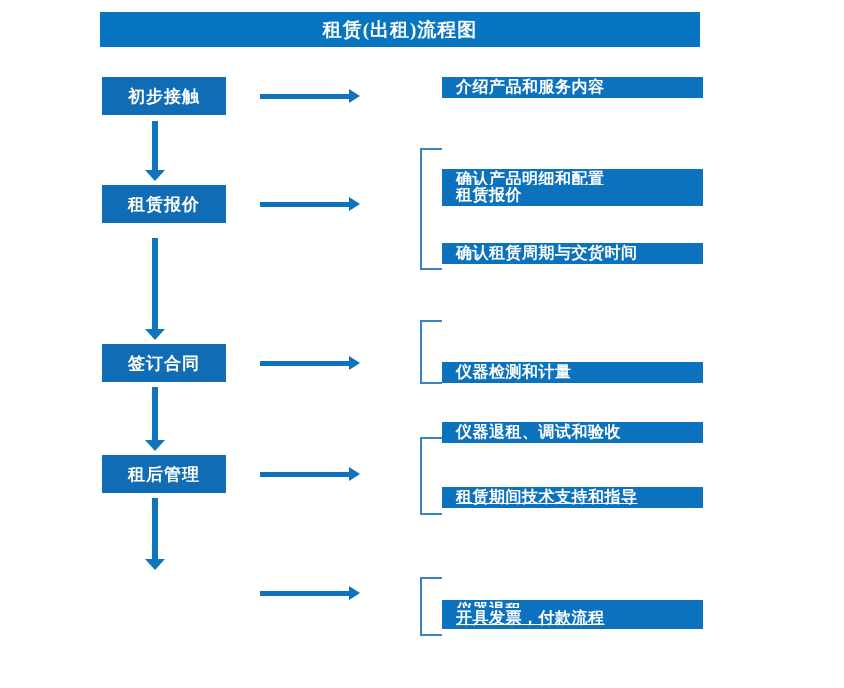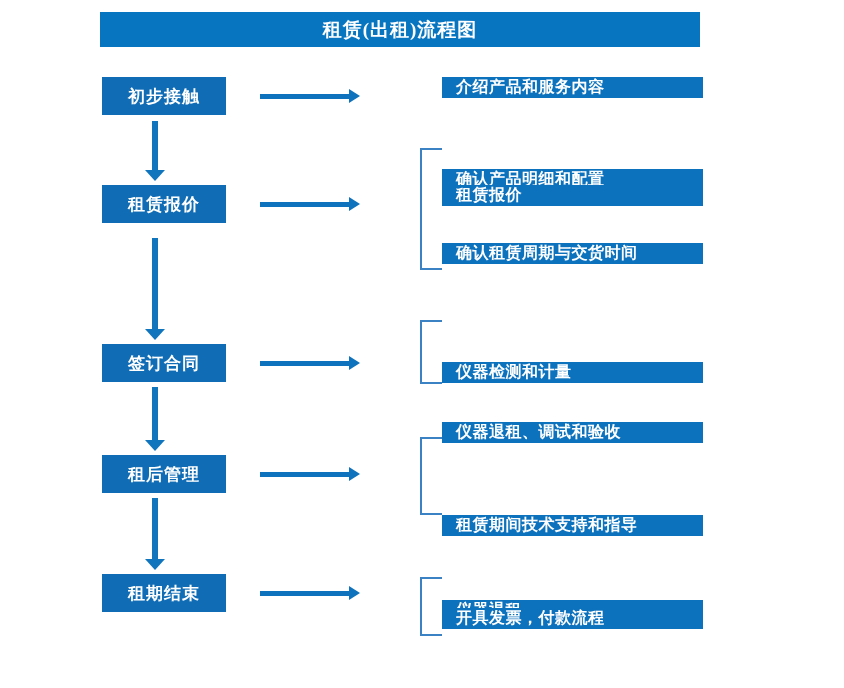--- a/index.html
+++ b/index.html
@@ -129,21 +129,20 @@
 <body>
 
 <div id="canvas">
 
   <div class="title-bar">租赁(出租)流程图</div>
 
   <div class="stage-box" style="top:77px;">初步接触</div>
   <div class="stage-box" style="top:185px;">租赁报价</div>
   <div class="stage-box" style="top:344px;">签订合同</div>
   <div class="stage-box" style="top:455px;">租后管理</div>
-  <div class="stage-box" style="top:574px;">租期结束</div>
 
   <div class="v-arrow" style="left:145px; top:121px; height:60px;">
     <div class="shaft" style="height:49px;"></div>
     <div class="head" style="top:49px;"></div>
   </div>
   <div class="v-arrow" style="left:145px; top:238px; height:102px;">
     <div class="shaft" style="height:91px;"></div>
     <div class="head" style="top:91px;"></div>
   </div>
   <div class="v-arrow" style="left:145px; top:387px; height:64px;">
@@ -182,18 +181,18 @@
   <div class="bracket" style="top:577px; height:59px;"></div>
 
   <div class="detail-box" style="top:77px;">介绍产品和服务内容</div>
   <div class="detail-box" style="top:133px;margin-top:36px;">确认产品明细和配置</div>
   <div class="detail-box" style="top:243px;">确认租赁周期与交货时间</div>
   <div class="detail-box" style="top:185px;">租赁报价</div>
 
   <div class="detail-box" style="top:362px;">仪器检测和计量</div>
 
   <div class="detail-box" style="top:422px;">仪器退租、调试和验收</div>
-  <div class="detail-box" style="top:515px;">租赁期间技术支持和指导</div>
+  <div class="detail-box" style="top:487px;text-decoration:underline;">租赁期间技术支持和指导</div>
 
   <div class="detail-box" style="top:559px;margin-top:41px;">仪器退租</div>
-  <div class="detail-box" style="top:608px;">开具发票，付款流程</div>
+  <div class="detail-box" style="top:608px;text-decoration:underline;">开具发票，付款流程</div>
 
 </div>
 
 </body></html>

